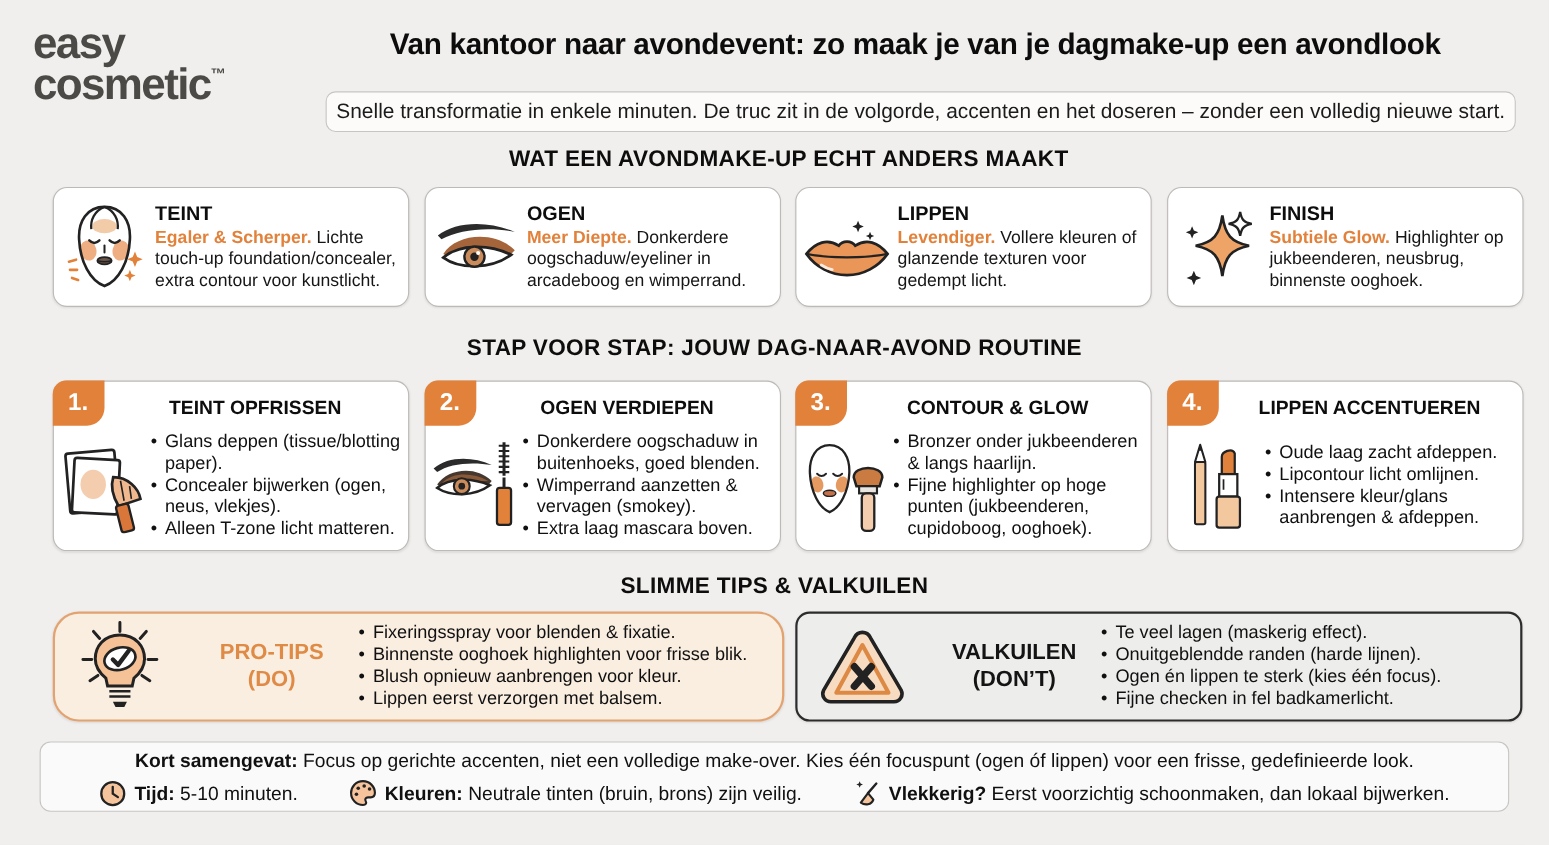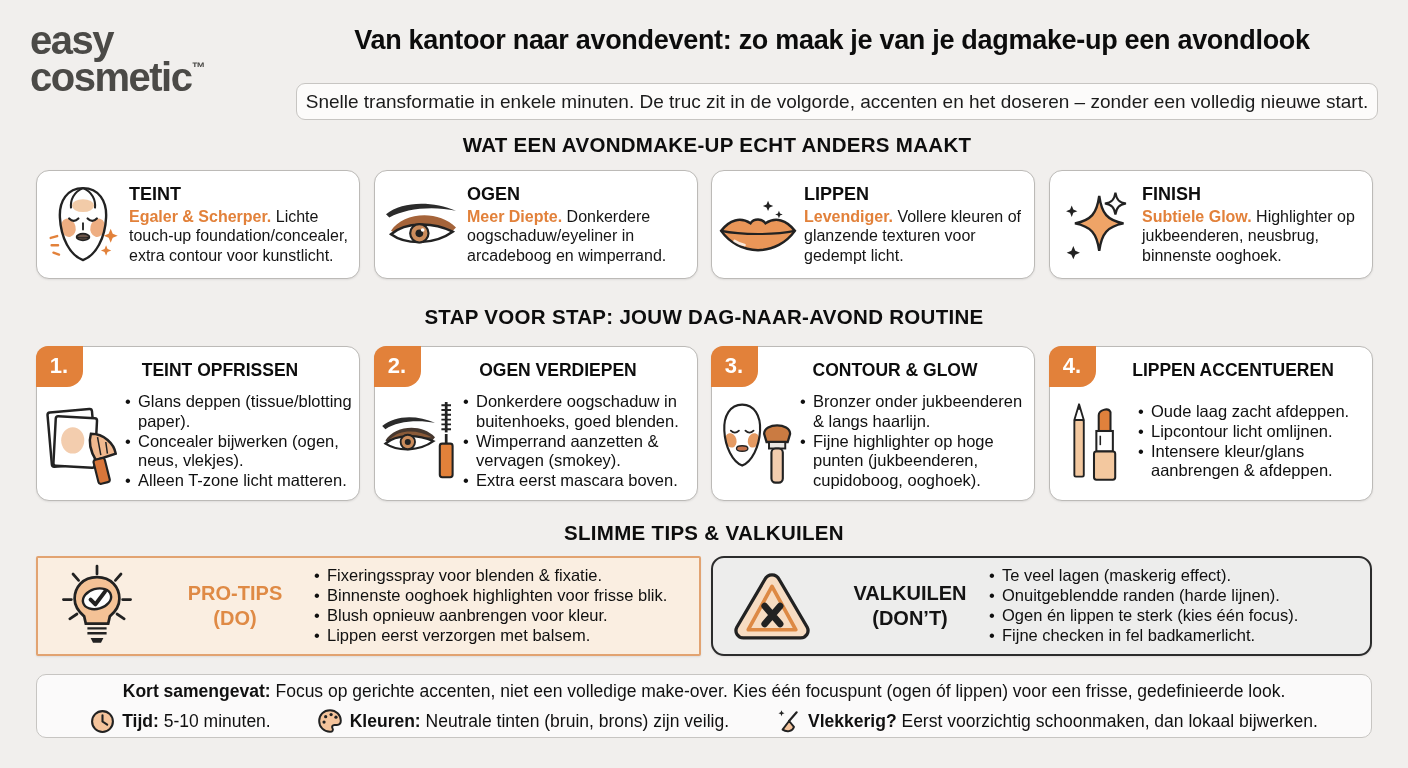--- a/index.html
+++ b/index.html
@@ -21,21 +21,21 @@
   .subtitle-box span { font-size:19px; color:#1b1b1b; }
 
   .sec-heading { position:absolute; left:0; width:1408px; text-align:center;
            font-size:20.5px; font-weight:800; color:#0d0d0d; letter-spacing:0.3px; }
   #sec1-heading { top:133px;margin-left:13px; }
   #sec2-heading { top:305px; }
   #sec3-heading { top:521px; }
 
   
   .card { position:absolute; background:#ffffff; border:1.5px solid #bcbab7; border-radius:13px;
-          box-shadow:0 1px 2px rgba(0,0,0,0.08); }
+          box-shadow:0 1px 2px rgba(0,0,0,0.08);margin-left:12px; }
 
   
   .feature { top:170px; height:109px; width:324px; display:flex; align-items:center; }
   .feature .icon-box { width:92px; display:flex; align-items:center; justify-content:center; flex:0 0 92px; }
   .feature .txt { flex:1; padding:6px 10px 6px 0; }
   .feature .ftitle { font-size:18px; font-weight:800; color:#0d0d0d; margin-bottom:2px; }
   .feature .fbody { font-size:16px; line-height:1.22; color:#151515; }
   .hl { color:#e2813a; font-weight:700; }
 
   
@@ -47,21 +47,21 @@
            font-size:17.5px; font-weight:800; color:#0d0d0d; }
   .step .scontent { position:absolute; left:0; right:4px; top:40px; bottom:4px;
            display:flex; align-items:center; }
   .step .icon-box { flex:0 0 88px; display:flex; align-items:center; justify-content:center; }
   .bullets { list-style:none; }
   .bullets li { position:relative; padding-left:13px; font-size:16.5px; line-height:1.19; color:#101010; }
   .bullets li::before { content:"•"; position:absolute; left:0; top:0; }
 
   
   .tip-card { top:556px; height:100px; display:flex; align-items:center; }
-  #protips { left:36px; width:665px; background:#faeee1; border:2px solid #e2a371; border-radius:2px; }
+  #protips { left:36px; width:665px; background:#faeee1; border:2px solid #e2a371; border-radius:24px; }
   #valkuilen { left:711px; width:661px; background:#ededec; border:2px solid #2c2c2c; border-radius:13px; }
   .tip-card .icon-box { flex:0 0 118px; display:flex; align-items:center; justify-content:center; }
   .tip-label { flex:0 0 158px; text-align:center; font-size:20px; font-weight:800; line-height:1.25; }
   #protips .tip-label { color:#df8a45; }
   #valkuilen .tip-label { color:#141414; }
   .tip-card .bullets { flex:1; padding-right:6px; }
   .tip-card .bullets li { font-size:16.5px; line-height:1.21; }
 
   
   .summary { position:absolute; left:36px; top:674px; width:1336px; height:64px;
@@ -202,21 +202,21 @@
           <circle cx="36" cy="56" r="3.8" fill="#222"></circle>
           <path d="M84 6 L84 44" stroke="#222" stroke-width="3.4"></path>
           <path d="M78 10 h12 M78 16 h12 M78 22 h12 M78 28 h12 M78 34 h12 M78 40 h12" stroke="#222" stroke-width="2.4"></path>
           <rect x="76" y="58" width="16" height="42" rx="3" fill="#e2813a" stroke="#222" stroke-width="2.6"></rect>
           <path d="M84 46 L84 58" stroke="#222" stroke-width="3.4"></path>
         </svg>
       </div>
       <ul class="bullets">
         <li>Donkerdere oogschaduw in buitenhoeks, goed blenden.</li>
         <li>Wimperrand aanzetten &amp; vervagen (smokey).</li>
-        <li>Extra eerst mascara boven.</li>
+        <li>Extra laag mascara boven.</li>
       </ul>
     </div>
   </div>
 
   <div class="card step" style="left:711px">
     <div class="badge">3.</div>
     <div class="stitle">CONTOUR &amp; GLOW</div>
     <div class="scontent">
       <div class="icon-box">
         <svg width="78" height="88" viewBox="0 0 96 108">

